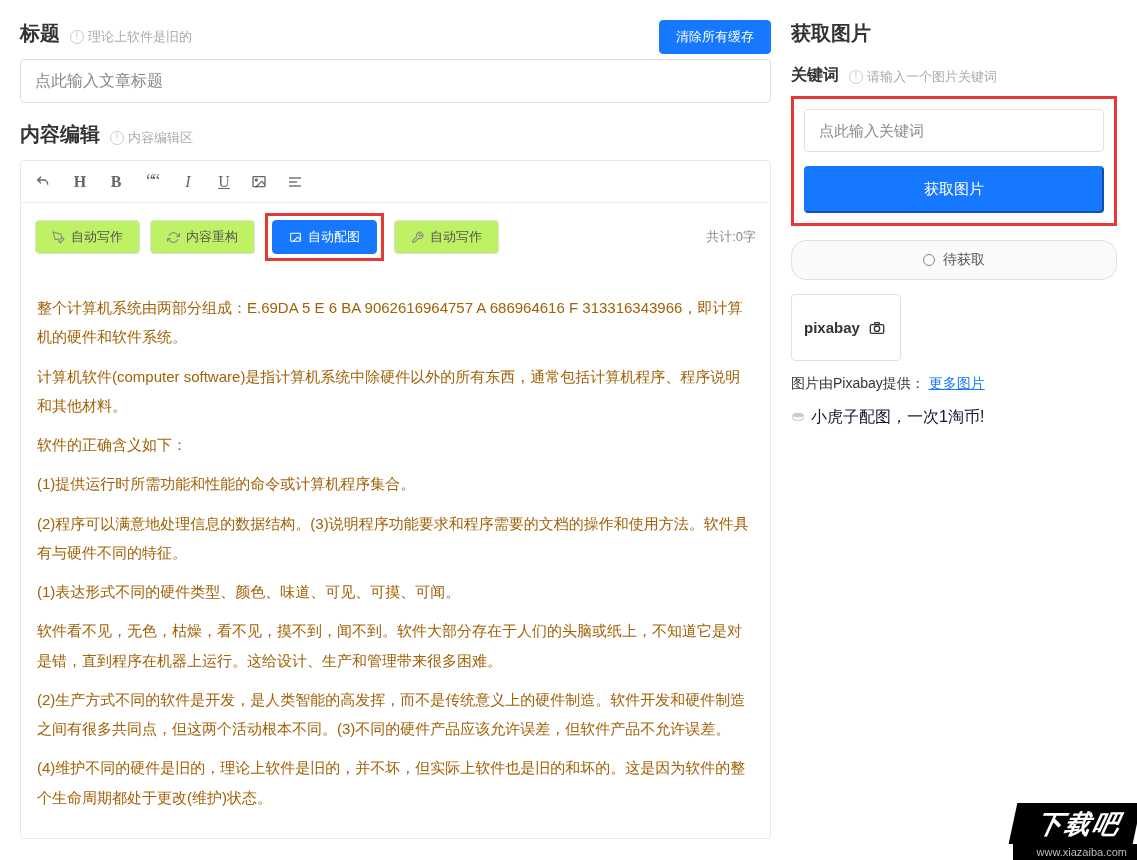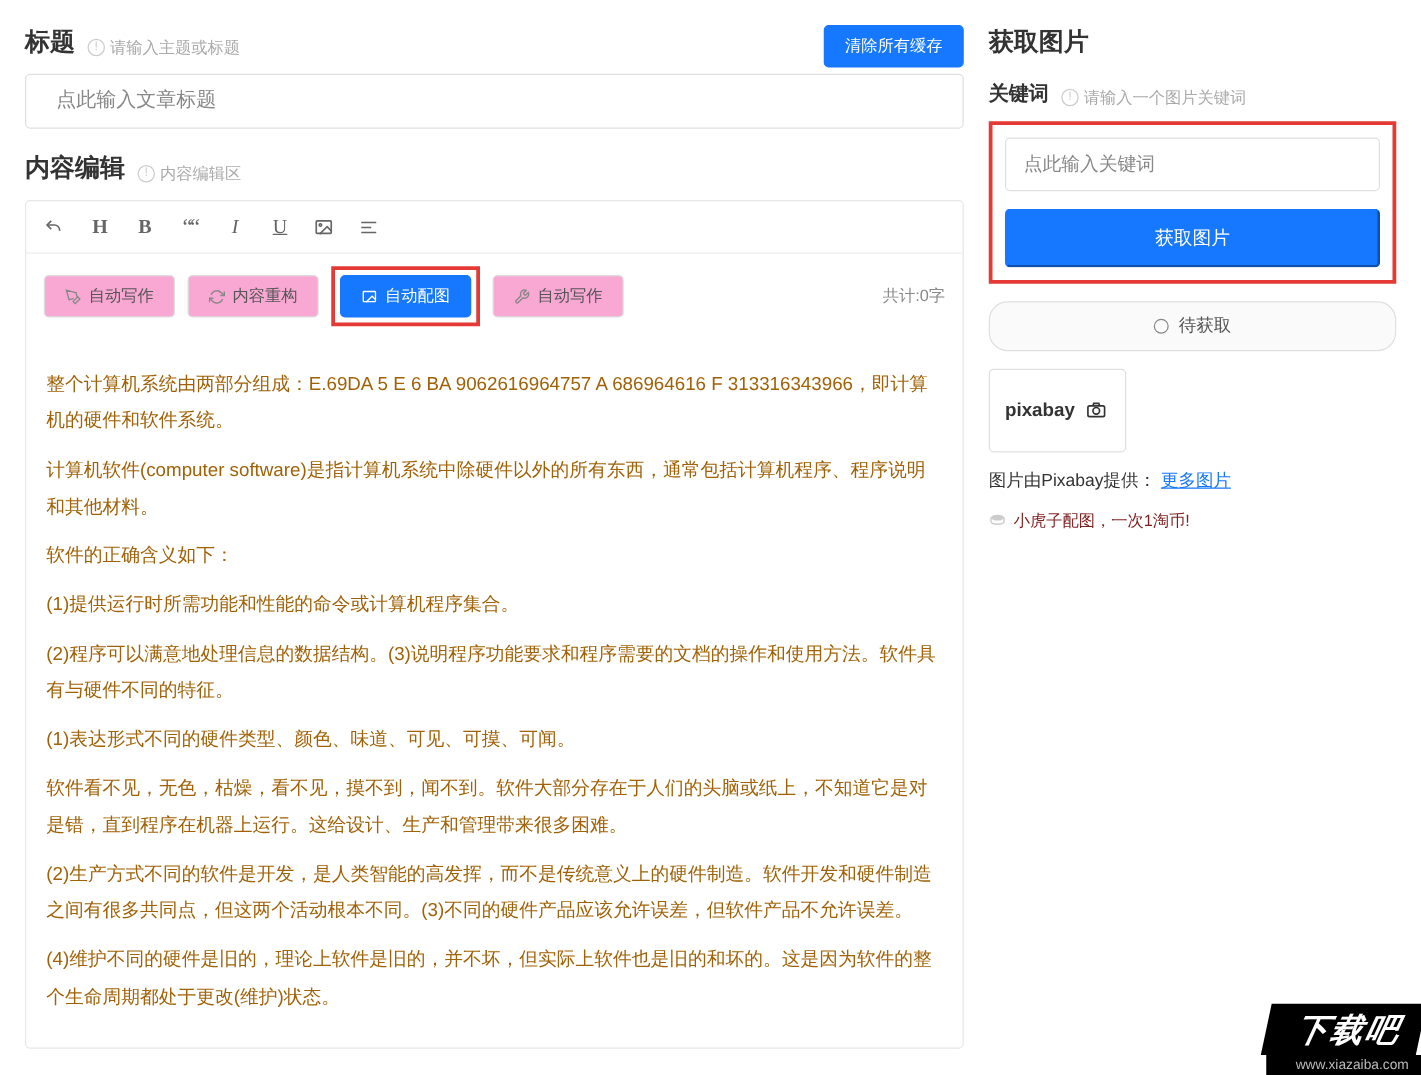--- a/index.html
+++ b/index.html
@@ -8,25 +8,25 @@
 .main { flex: 1; padding: 20px; padding-right: 10px; }
 .sidebar { width: 356px; padding: 20px; padding-left: 10px; }
 
 .section-header { display: flex; align-items: baseline; margin-bottom: 12px; text-align: center; }
 .section-title { font-size: 20px; font-weight: 600; color: #333; margin-right: 10px; }
 .section-hint { font-size: 13px; color: #aaa; display: inline-flex; align-items: center; gap: 4px; }
 .hint-icon { display: inline-flex; width: 14px; height: 14px; border: 1px solid #ccc; border-radius: 50%; align-items: center; justify-content: center; font-size: 10px; color: #ccc; }
 
 .header-row { display: flex; align-items: flex-start; justify-content: space-between; }
 
-.btn { display: inline-flex; align-items: center; justify-content: center; gap: 6px; padding: 7px 16px; border-radius: 4px; border: 1px solid #ddd; background: #f9a8d4; font-size: 13px; cursor: pointer; color: #555; }
+.btn { display: inline-flex; align-items: center; justify-content: center; gap: 6px; padding: 7px 16px; border-radius: 4px; border: 1px solid #ddd; background: #bef264; font-size: 13px; cursor: pointer; color: #555; }
 .btn-primary { background: #1677ff; border-color: #1677ff; color: #fff; }
 .btn-primary-lg { background: #1677ff; border-color: #1677ff; color: #fff; padding: 12px 0; width: 100%; font-size: 15px; border-radius: 4px; }
 
-.title-input { width: 100%; padding: 12px 24px; border: 1px solid #e0e0e0; border-radius: 4px; font-size: 16px; color: #333; margin-bottom: 18px; }
+.title-input { width: 100%; padding: 12px 14px; border: 1px solid #e0e0e0; border-radius: 4px; font-size: 16px; color: #333; margin-bottom: 18px; }
 .title-input::placeholder { color: #888; }
 
 .editor-card { border: 1px solid #e8e8e8; border-radius: 4px; }
 .toolbar { display: flex; align-items: center; padding: 10px 14px; border-bottom: 1px solid #eee; gap: 18px; }
 .toolbar .ticon { color: #666; font-size: 16px; cursor: pointer; width: 18px; text-align: center; }
 .toolbar .ticon svg { width: 16px; height: 16px; display: block; }
 
 .action-row { display: flex; align-items: center; padding: 10px 14px; gap: 10px; flex-wrap: wrap; }
 .word-count { color: #888; font-size: 13px; margin-left: auto; }
 
@@ -42,39 +42,39 @@
 
 .status-btn { width: 100%; padding: 10px 0; border: 1px solid #e0e0e0; background: #fafafa; border-radius: 15px; display: flex; align-items: center; justify-content: center; gap: 8px; color: #555; font-size: 14px; margin-top: 14px; cursor: pointer; }
 .status-circle { width: 12px; height: 12px; border: 1.5px solid #888; border-radius: 50%; }
 
 .pixabay-box { border: 1px solid #e0e0e0; border-radius: 4px; padding: 24px 12px; margin-top: 14px; display: inline-flex; align-items: center; gap: 6px; font-weight: 600; font-size: 15px; color: #333; }
 .cam-icon { width: 22px; height: 16px; }
 
 .credit-line { margin-top: 14px; font-size: 14px; color: #333; }
 .credit-line a { color: #1677ff; text-decoration: underline; }
 
-.coin-line { margin-top: 14px; font-size: 13px; color: #7f1d1d; display: flex; align-items: center; gap: 6px; }
+.coin-line { margin-top: 14px; font-size: 16px; color: #0f172a; display: flex; align-items: center; gap: 6px; }
 .coin-icon { width: 14px; height: 14px; }
 
 .watermark { position: absolute; right: 0; bottom: 0; pointer-events: none; }
 .wm-band { background: #000; color: #fff; font-size: 26px; font-weight: 700; padding: 4px 16px 2px 24px; transform: skewX(-12deg); display: inline-block; letter-spacing: 2px; font-style: italic; }
 .wm-url { background: #000; color: #bbb; font-size: 11px; text-align: right; padding: 2px 10px; }
 </style>
 </head>
 <body>
 
 <div class="container">
   <div class="main">
 
     <div class="header-row">
       <div class="section-header">
         <span class="section-title">标题</span>
         <span class="section-hint">
           <span class="hint-icon">!</span>
-          <span>请输入主题或标题</span>
+          <span>理论上软件是旧的</span>
         </span>
       </div>
       <button class="btn btn-primary">清除所有缓存</button>
     </div>
 
     <input class="title-input" placeholder="点此输入文章标题" style="">
 
     <div class="section-header">
       <span class="section-title">内容编辑</span>
       <span class="section-hint">

